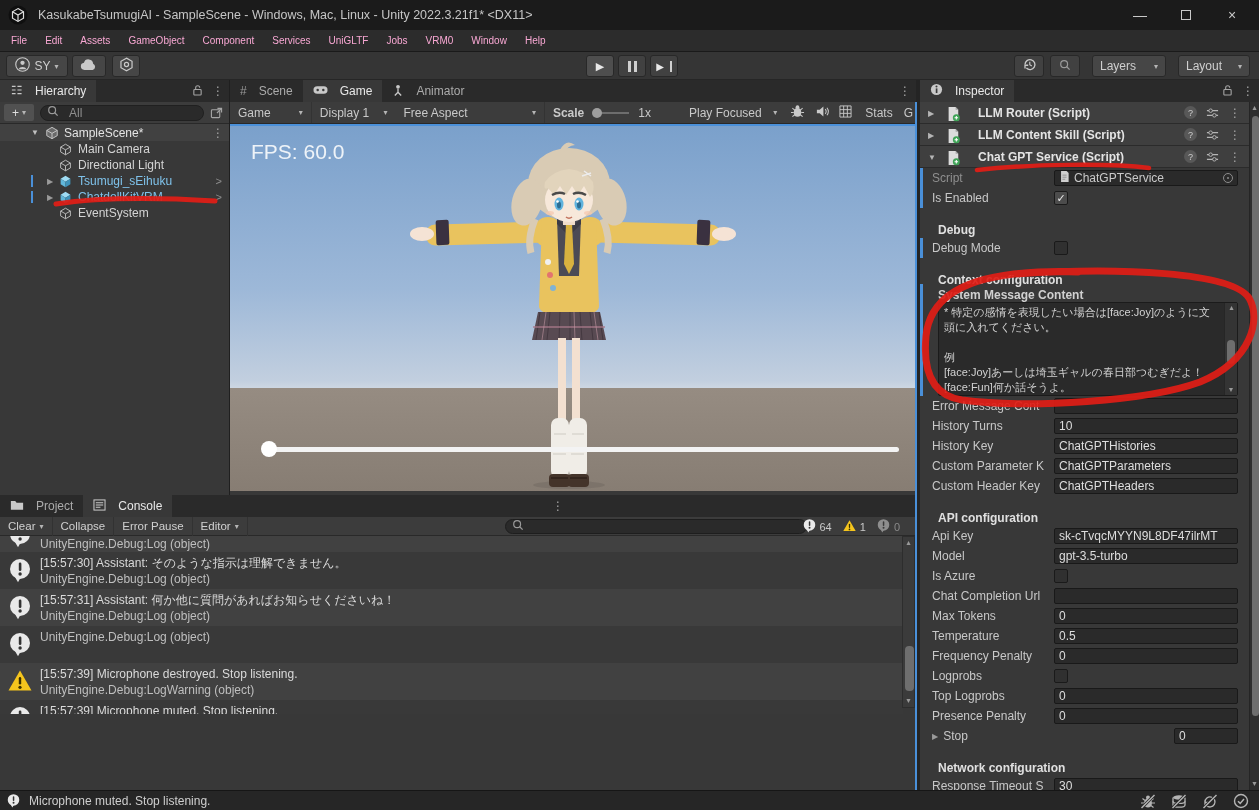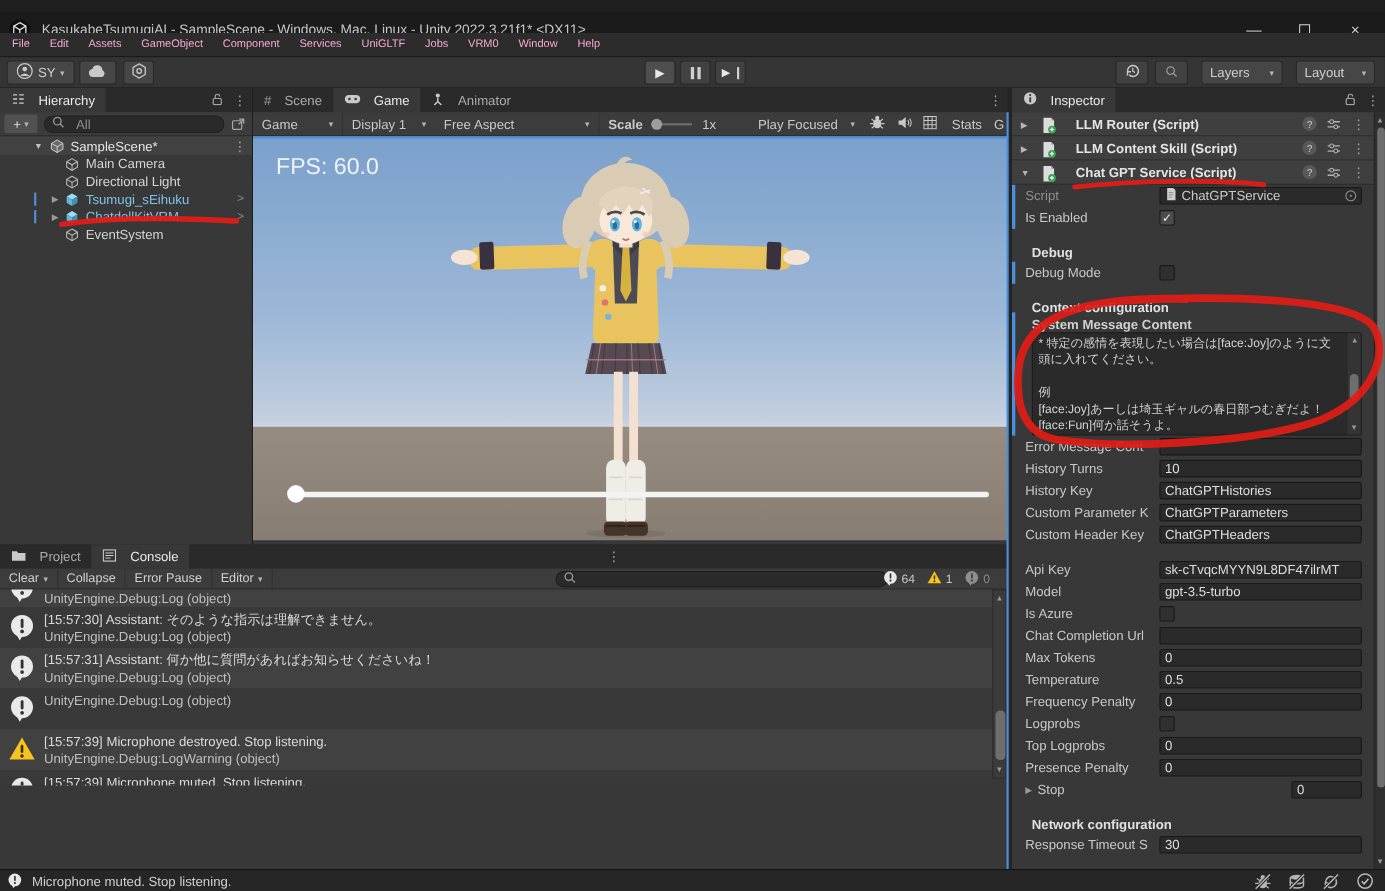--- a/index.html
+++ b/index.html
@@ -1,20 +1,20 @@
 <!DOCTYPE html>
 <html><head>
 <meta charset="utf-8">
 <style>
 *{box-sizing:border-box;margin:0;padding:0}
 body{background:#111;}
 .window{position:relative;width:1259px;height:810px;background:#1e1e1e;overflow:hidden;
  font-family:"Liberation Sans","DejaVu Sans",sans-serif;font-size:12px;color:#d2d2d2;}
 
-.title-bar{position:absolute;left:0;top:12px;width:1259px;height:30px;background:#1b1b1b;display:flex;align-items:center}
+.title-bar{position:absolute;left:0;top:0;width:1259px;height:30px;background:#1b1b1b;display:flex;align-items:center}
 .unity-logo{margin-left:8px;width:20px;height:20px;display:inline-flex}
 .title-text{margin-left:10px;color:#c6c6c6;font-size:12.5px;white-space:nowrap}
 .win-controls{position:absolute;right:4px;top:0;height:30px;display:flex}
 .win-btn{width:46px;height:30px;display:flex;align-items:center;justify-content:center;color:#c9c9c9;font-size:14px}
 .maxbox{width:10px;height:10px;border:1px solid #c9c9c9;display:inline-block}
 
 .menu-bar{position:absolute;left:0;top:30px;width:1259px;height:22px;background:#2c2c2c;display:flex;align-items:center;padding-left:2px;border-bottom:1px solid #1a1a1a}
 .menu-item{padding:2px 9px;line-height:21px;color:#f9a8d4;font-size:10px}
 
 .main-toolbar{position:absolute;left:0;top:52px;width:1259px;height:28px;background:#353535;border-bottom:1px solid #262626}
@@ -749,20 +749,21 @@
           </div>
           <div class="irow">
             <span class="ilabel">Custom Parameter K</span>
             <div class="tfield">ChatGPTParameters</div>
           </div>
           <div class="irow">
             <span class="ilabel">Custom Header Key</span>
             <div class="tfield">ChatGPTHeaders</div>
           </div>
           <div class="igap"></div>
+          <div class="iheader">API configuration</div>
           <div class="irow">
             <span class="ilabel">Api Key</span>
             <div class="tfield">sk-cTvqcMYYN9L8DF47ilrMT</div>
           </div>
           <div class="irow">
             <span class="ilabel">Model</span>
             <div class="tfield">gpt-3.5-turbo</div>
           </div>
           <div class="irow">
             <span class="ilabel">Is Azure</span>

